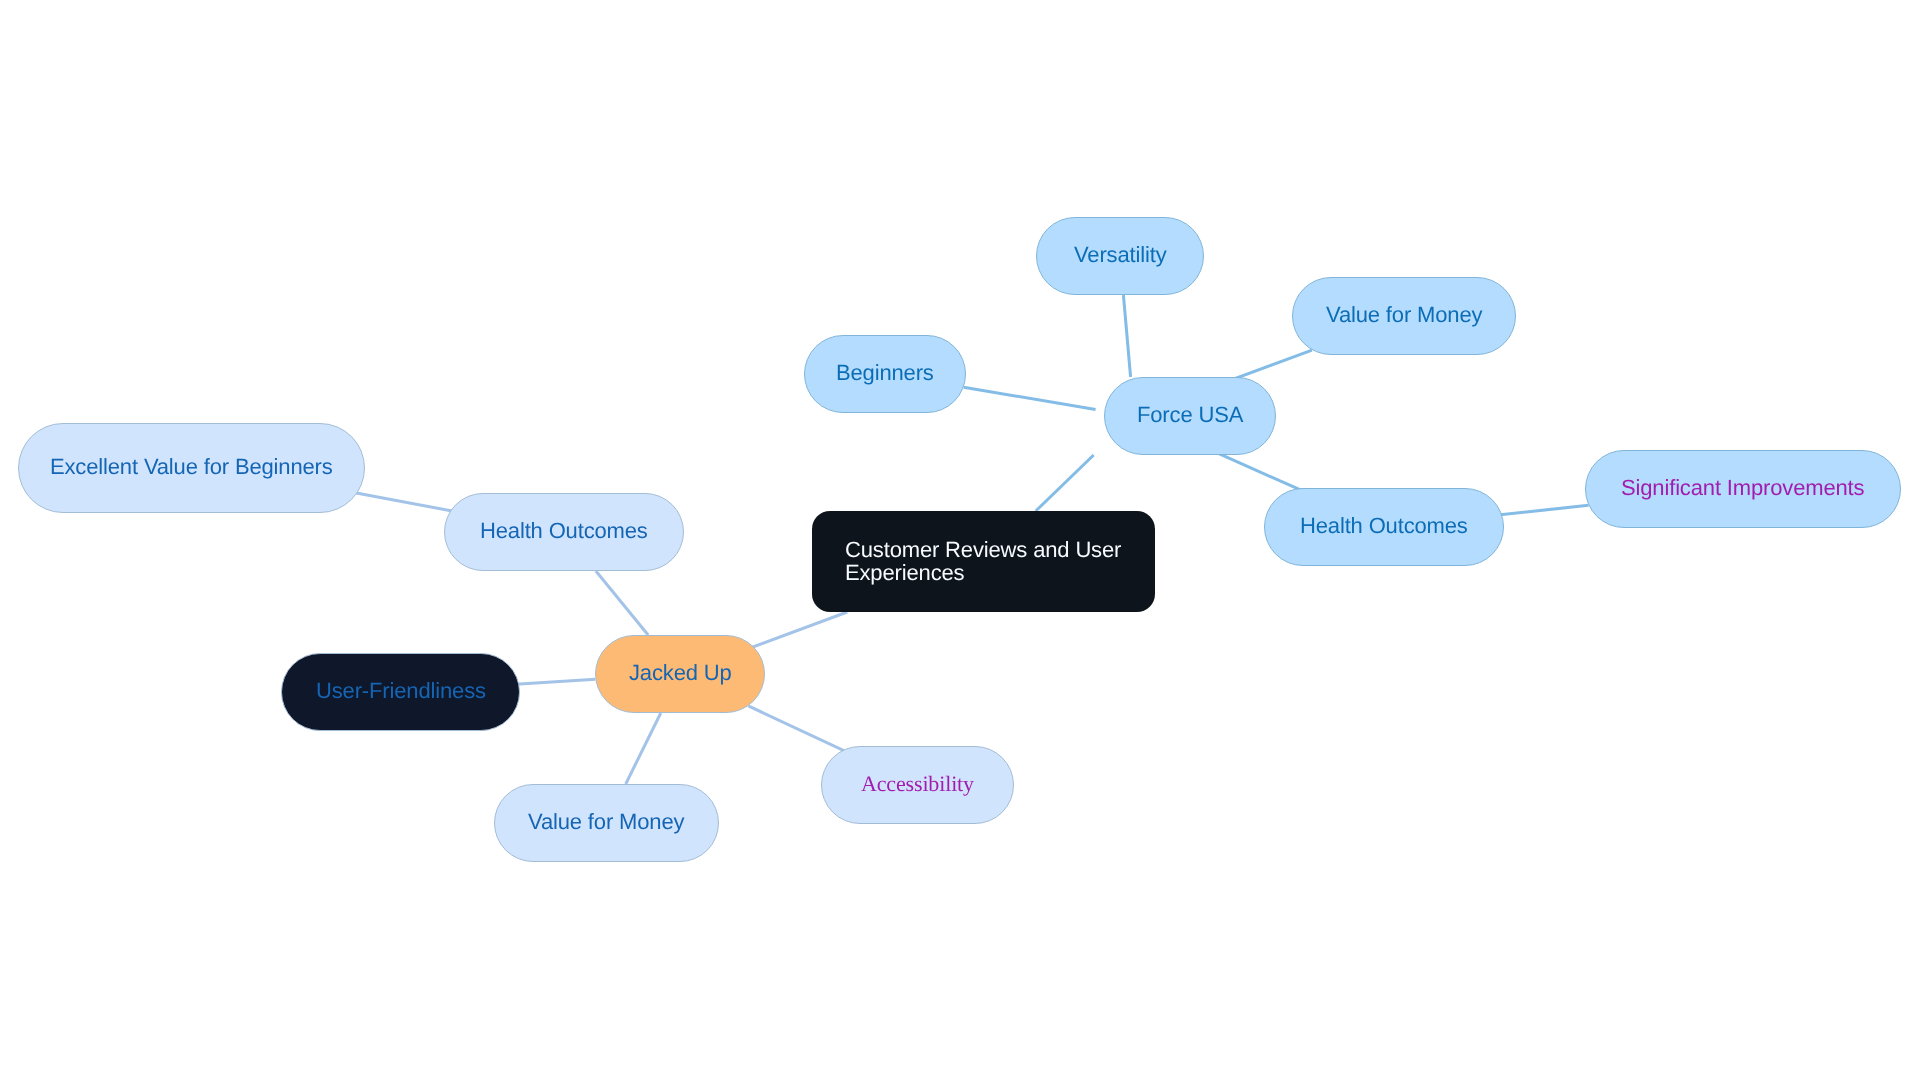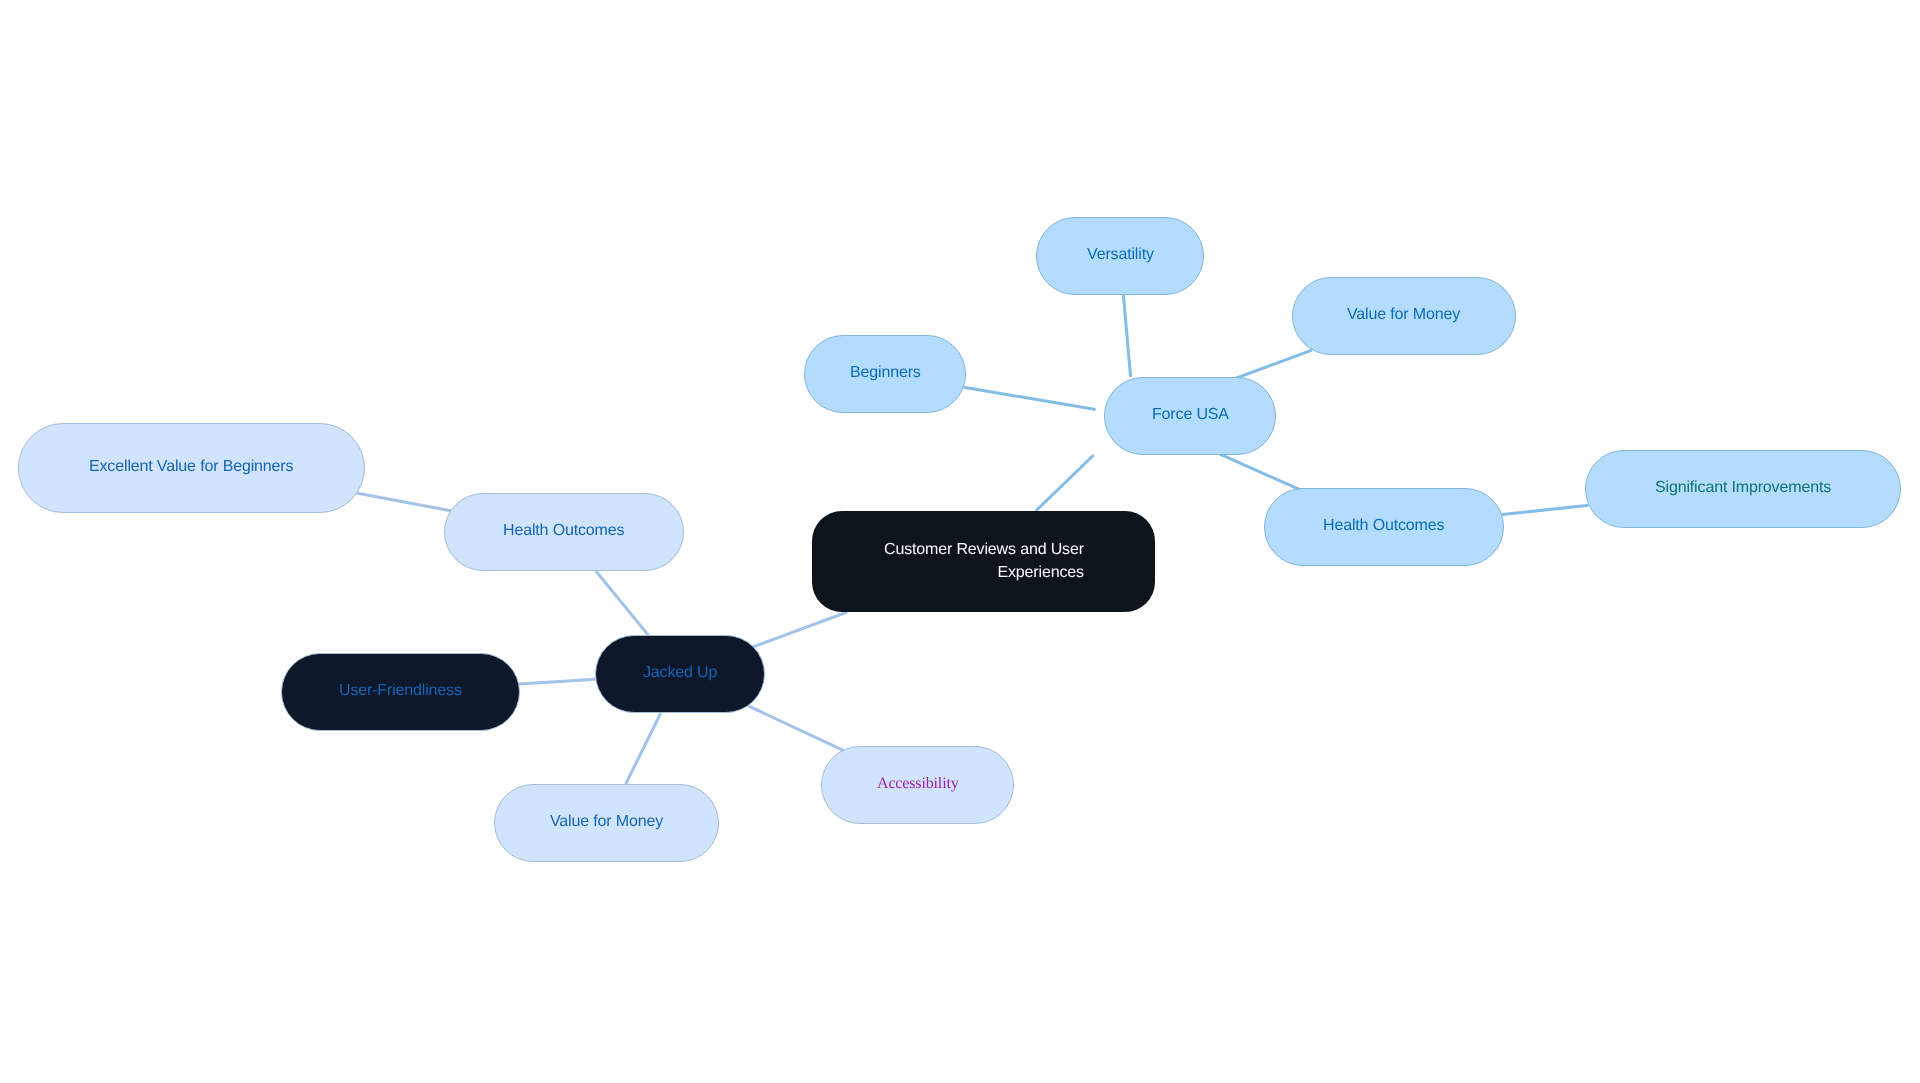--- a/index.html
+++ b/index.html
@@ -4,22 +4,22 @@
 <title>Customer Reviews and User Experiences — Mind Map</title>
 <style>
   html,body{margin:0;padding:0;}
   body{width:1920px;height:1083px;background:#ffffff;
        font-family:"Liberation Sans",sans-serif;overflow:hidden;}
   #stage{position:relative;width:1920px;height:1083px;background:#ffffff;}
   svg#edge-layer{position:absolute;left:0;top:0;width:1920px;height:1083px;
                  pointer-events:none;overflow:visible;}
   .node{position:absolute;box-sizing:border-box;display:flex;align-items:center;
         justify-content:center;border-radius:999px;border:1px solid transparent;}
-  .node .label{display:block;text-align:right;white-space:pre-line;
-        font-size:16px;letter-spacing:-0.15px;line-height:23px;
+  .node .label{display:block;text-align:left;white-space:pre-line;
+        font-size:22px;letter-spacing:-0.15px;line-height:23px;
         position:relative;top:-1.75px;
         -webkit-font-smoothing:antialiased;
         text-rendering:geometricPrecision;
         will-change:transform;}
   .node.is-root{border-radius:30px;border:0;}
   .node.is-root .label{top:-0.25px;}
 </style>
 </head>
 <body style="background: rgb(255, 255, 255);">
 
@@ -35,21 +35,21 @@
     <line x1="847.2622222222222" y1="612" x2="716.5685667723817" y2="660.4449299443396" stroke="#a3c3e8" stroke-width="3" stroke-linecap="butt"></line>
     <line x1="648.1408450704225" y1="635" x2="595.8591549295775" y2="571" stroke="#a3c3e8" stroke-width="3" stroke-linecap="butt"></line>
     <line x1="525.6709000329331" y1="524.7972161135714" x2="350.96096373092354" y2="491.96581868769033" stroke="#a3c3e8" stroke-width="3" stroke-linecap="butt"></line>
     <line x1="595.3567212352955" y1="679.262794534593" x2="429.42483329469115" y2="689.5798031112109" stroke="#a3c3e8" stroke-width="3" stroke-linecap="butt"></line>
     <line x1="660.761744966443" y1="713" x2="625.738255033557" y2="784" stroke="#a3c3e8" stroke-width="3" stroke-linecap="butt"></line>
     <line x1="748.3636505987898" y1="705.9510114377503" x2="882.168364805124" y2="768.4871094457633" stroke="#a3c3e8" stroke-width="3" stroke-linecap="butt"></line>
   </svg>
 
   <div id="node-layer">
 
-    <div class="node is-root" style="left: 812px; top: 511px; width: 343px; height: 101px; background: rgb(14, 20, 27); border-radius: 30px;">
+    <div class="node is-root" style="left: 812px; top: 511px; width: 343px; height: 101px; background: rgb(14, 20, 27); border-radius: 18px;">
       <span class="label" style="color: rgb(247, 251, 255);">Customer Reviews and User
 Experiences</span>
     </div>
 
     <div class="node" style="left: 1104px; top: 377px; width: 172px; height: 78px; background: rgb(179, 220, 254); border-color: rgb(128, 181, 217);">
       <span class="label" style="color: rgb(12, 109, 182);">Force USA</span>
     </div>
 
     <div class="node" style="left: 1036px; top: 217px; width: 168px; height: 78px; background: rgb(179, 220, 254); border-color: rgb(128, 181, 217);">
       <span class="label" style="color: rgb(12, 109, 182);">Versatility</span>
@@ -61,24 +61,24 @@
 
     <div class="node" style="left: 1292px; top: 277px; width: 224px; height: 78px; background: rgb(179, 220, 254); border-color: rgb(128, 181, 217);">
       <span class="label" style="color: rgb(12, 109, 182);">Value for Money</span>
     </div>
 
     <div class="node" style="left: 1264px; top: 488px; width: 240px; height: 78px; background: rgb(179, 220, 254); border-color: rgb(128, 181, 217);">
       <span class="label" style="color: rgb(12, 109, 182);">Health Outcomes</span>
     </div>
 
     <div class="node" style="left: 1585px; top: 450px; width: 316px; height: 78px; background: rgb(179, 220, 254); border-color: rgb(128, 181, 217);">
-      <span class="label" style="color: #0f766e;">Significant Improvements</span>
+      <span class="label" style="color: #a21caf;">Significant Improvements</span>
     </div>
 
-    <div class="node" style="left: 595px; top: 635px; width: 170px; height: 78px; background: #0f172a; border-color: rgb(163, 188, 213);">
+    <div class="node" style="left: 595px; top: 635px; width: 170px; height: 78px; background: #fdba74; border-color: rgb(163, 188, 213);">
       <span class="label" style="color: rgb(21, 101, 181);">Jacked Up</span>
     </div>
 
     <div class="node" style="left: 444px; top: 493px; width: 240px; height: 78px; background: rgb(208, 228, 253); border-color: rgb(163, 188, 213);">
       <span class="label" style="color: rgb(21, 101, 181);">Health Outcomes</span>
     </div>
 
     <div class="node" style="left: 18px; top: 423px; width: 347px; height: 90px; background: rgb(208, 228, 253); border-color: rgb(163, 188, 213);">
       <span class="label" style="color: rgb(21, 101, 181);">Excellent Value for Beginners</span>
     </div>

